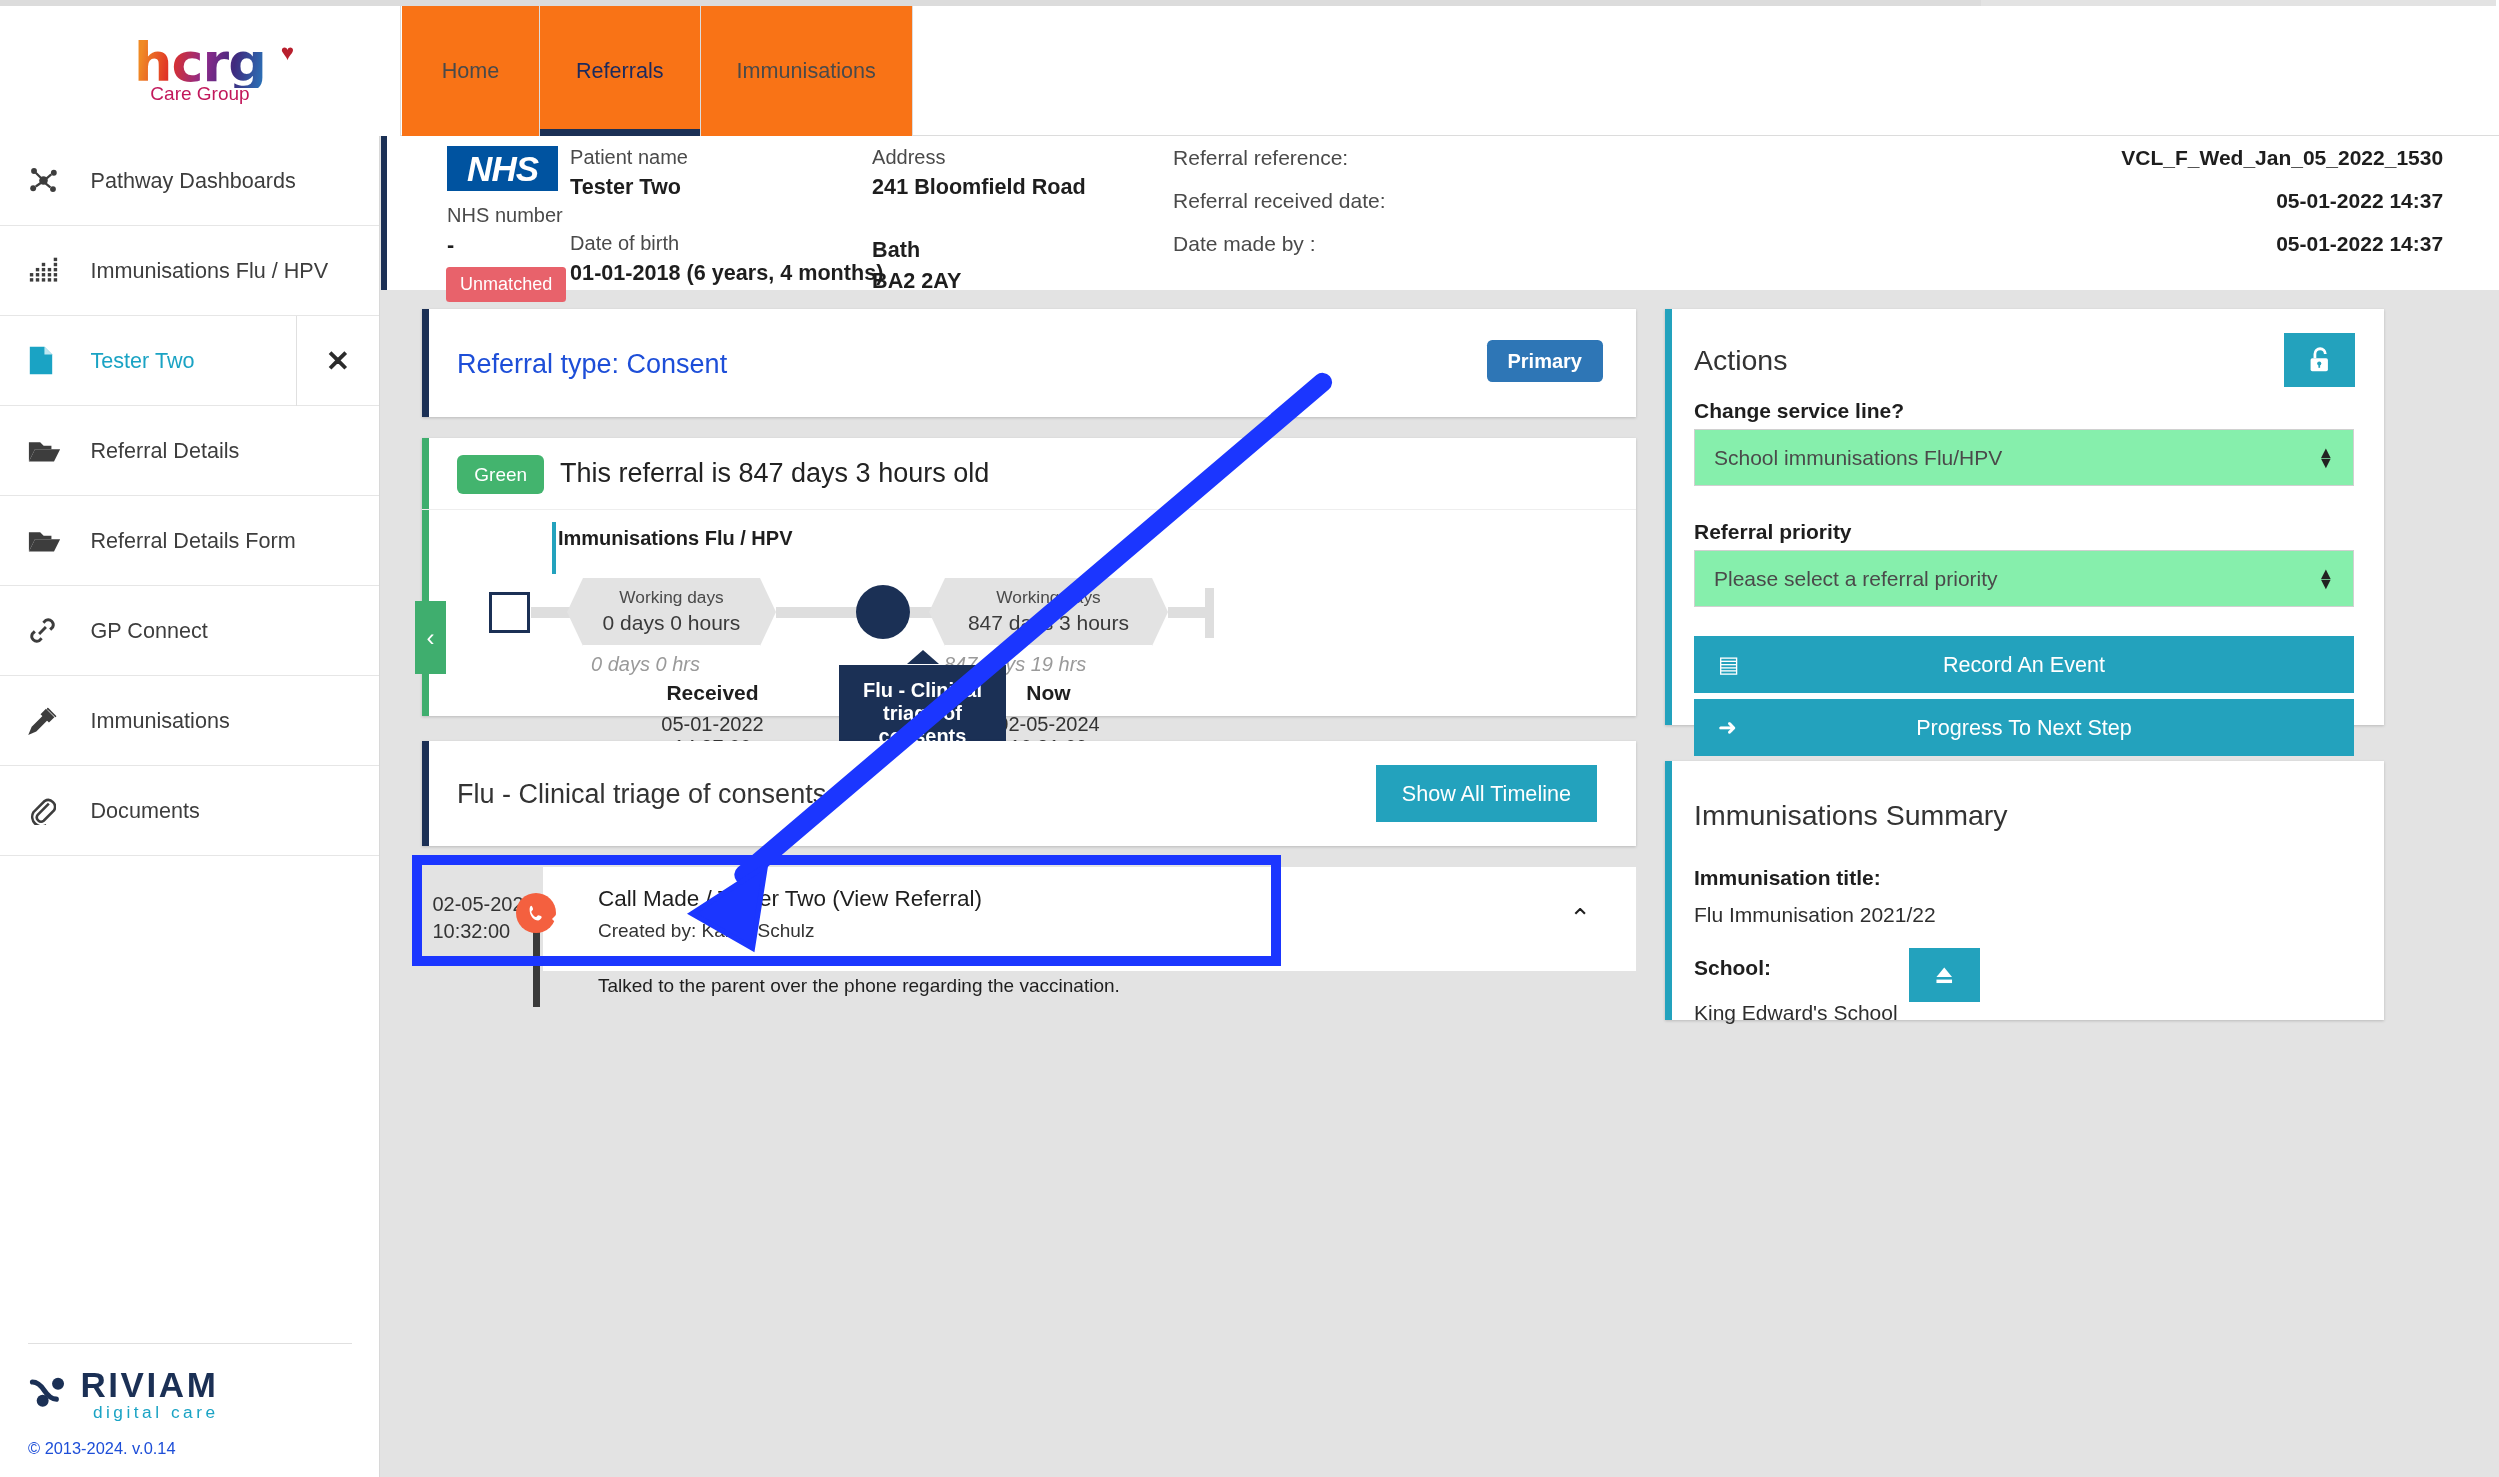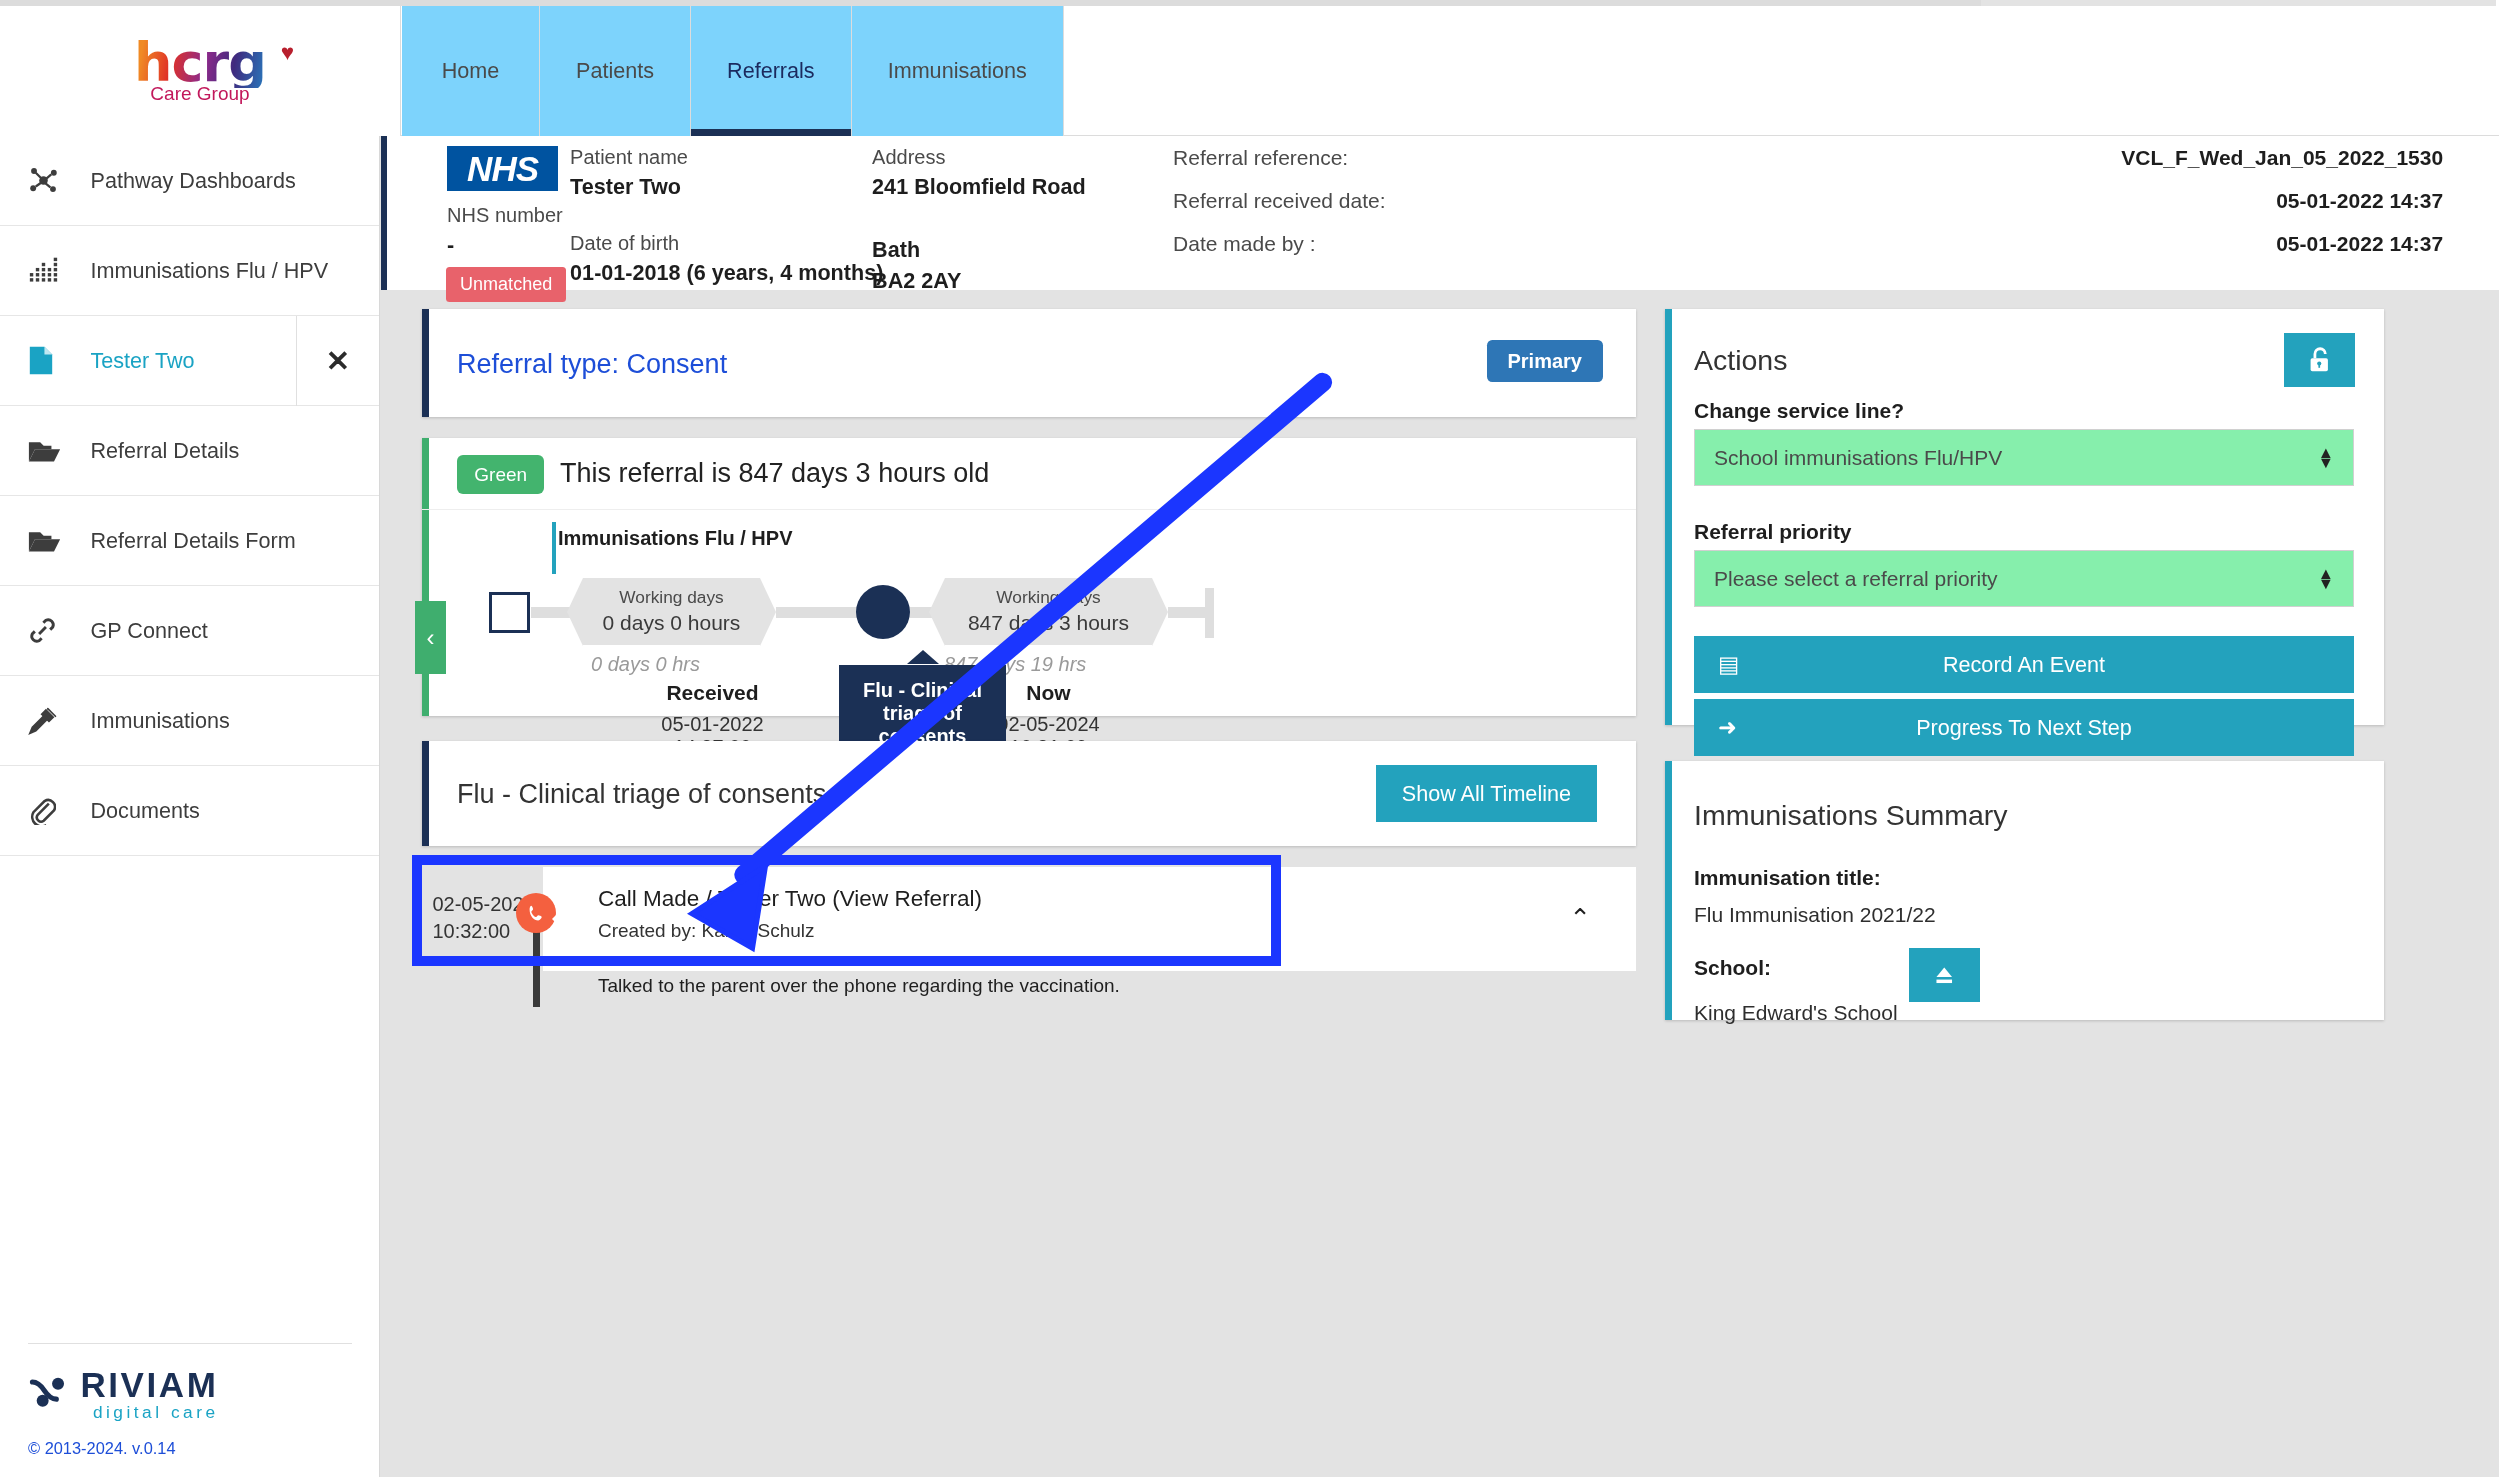--- a/index.html
+++ b/index.html
@@ -33,21 +33,21 @@
   }
   .logo-heart {
     position:absolute; right:-3.5px; top:5.2px; color:#b81f2d; font-size:22.5px; line-height:1;
   }
   .logo-sub { font-size:19px; color:#c2185b; letter-spacing:0px; margin-top:-5.2px; }
 
   .nav-tabs { position:absolute; left:402px; top:0; height:130px; display:flex; }
   .nav-tab {
     position:relative; height:130px; display:flex; align-items:center; justify-content:center;
     padding:0 36px; font-size:21.6px; color:#4a4a4a; border-right:0.9px solid #dcdcdc;
-    cursor:pointer; background:#7dd3fc; min-width:138px;text-align:center;
+    cursor:pointer; background:#f97316; min-width:138px;text-align:center;
   }
   .nav-tab.active { color:#1b2a5e; }
   .nav-tab.active::after {
     content:""; position:absolute; left:0; right:0; bottom:0; height:7px; background:#1b3055;
   }
 
   
   .sidebar {
     position:absolute; left:0; top:136px; width:380px; height:1341px;
     background:#fff; border-right:0.9px solid #d8d8d8;
@@ -288,21 +288,20 @@
   <div class="topbar">
     <div class="logo-cell">
       <div class="logo-wrap">
         <div class="logo-main">hcrg</div>
         <div class="logo-heart">♥</div>
         <div class="logo-sub">Care Group</div>
       </div>
     </div>
     <div class="nav-tabs">
       <div class="nav-tab">Home</div>
-      <div class="nav-tab">Patients</div>
       <div class="nav-tab active">Referrals</div>
       <div class="nav-tab">Immunisations</div>
     </div>
   </div>
 
   <div class="sidebar">
 
     <div class="side-item">
       <span class="ico">
         <svg width="31" height="31" viewBox="0 0 36 36">

